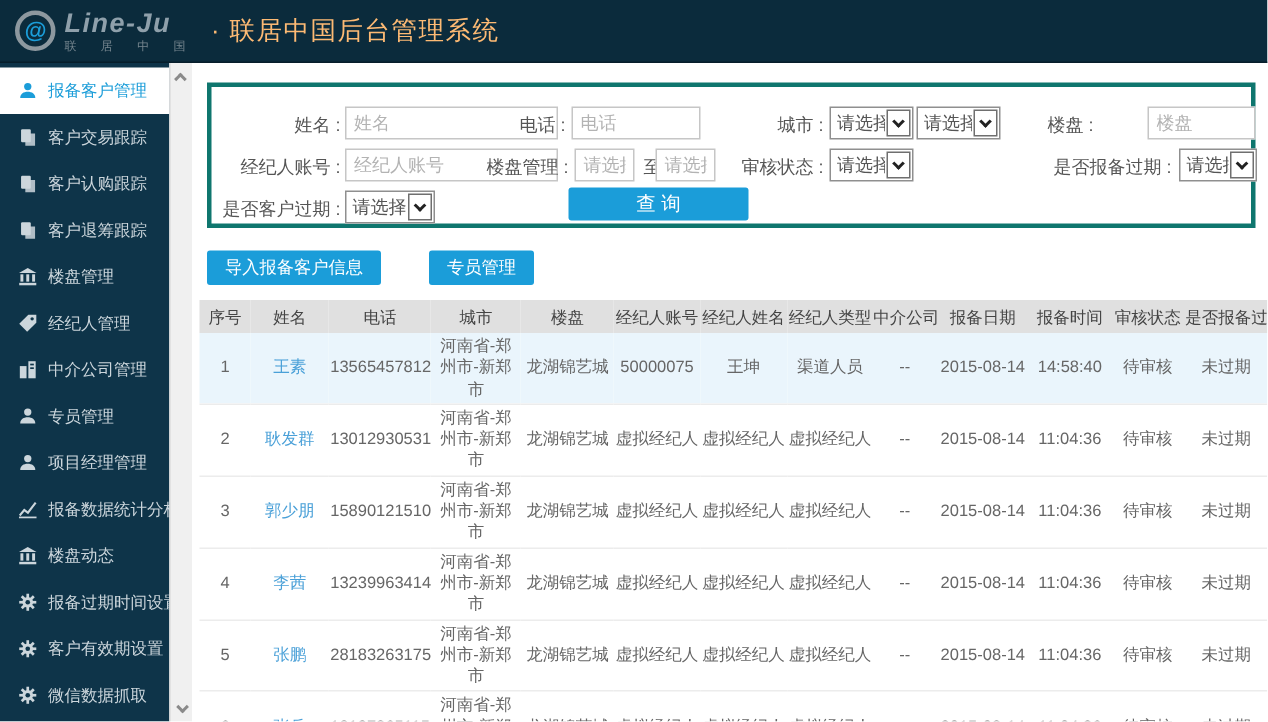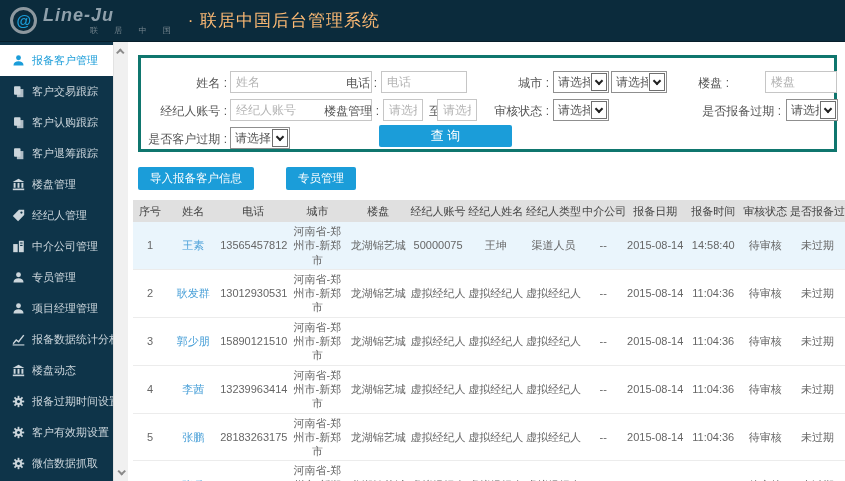--- a/index.html
+++ b/index.html
@@ -10,21 +10,21 @@
 
   
   .hdr { flex:0 0 42px; background:var(--header-bg,#0b2b3c); display:flex; align-items:center;
          padding-left:10px; border-bottom:1px solid #071e2b; }
   .logo { display:flex; align-items:center; gap:6px; }
   .logo-ring { width:27px; height:27px; border:3px solid #8d989f; border-radius:50%;
                display:flex; align-items:center; justify-content:center;
                color:var(--accent,#1b9dd9); font-weight:bold; font-style:italic; font-size:15px; }
   .logo-txt { display:flex; flex-direction:column; line-height:1; }
   .brand { color:#8fa0ab; font-weight:bold; font-style:italic; font-size:18px; letter-spacing:1px; }
-  .brand-sub { color:#76868f; font-size:8px; letter-spacing:7px; margin-top:3px;margin-left:47px; }
+  .brand-sub { color:#76868f; font-size:8px; letter-spacing:7px; margin-top:3px; }
   .app-title { color:#fdba74; font-size:17px; margin-left:10px; letter-spacing:1px; }
 
   
   .body-row { flex:1; display:flex; min-height:0; }
 
   
   .side { flex:0 0 113px; background:var(--sidebar-bg,#0e3449); padding-top:3px; overflow:hidden; }
   .side ul { list-style:none; }
   .side-item { height:31px; display:flex; align-items:center; padding-left:12px; gap:7px;
                color:#ccd6dc; font-size:11px; white-space:nowrap; cursor:pointer; }
@@ -297,21 +297,21 @@
             </span>
         </div>
 
         <label class="fl" style="left:2px;top:73px;width:84px">是否客户过期 :</label>
         <div class="fsel" style="left:89px;top:69px;width:60px">
           <span class="sv">请选择</span>
           <span class="sa">
               <i class="vchev"></i>
             </span>
         </div>
-        <button class="btn query-btn" style="left:238px;top:67px;width:133px">查 询</button>
+        <button class="btn query-btn" style="left:238px;top:67px;width:120px">查 询</button>
       </section>
 
       <div class="actions">
         <button class="btn">导入报备客户信息</button>
         <button class="btn">专员管理</button>
       </div>
 
       <div class="tblwrap">
         <table>
           <colgroup>

